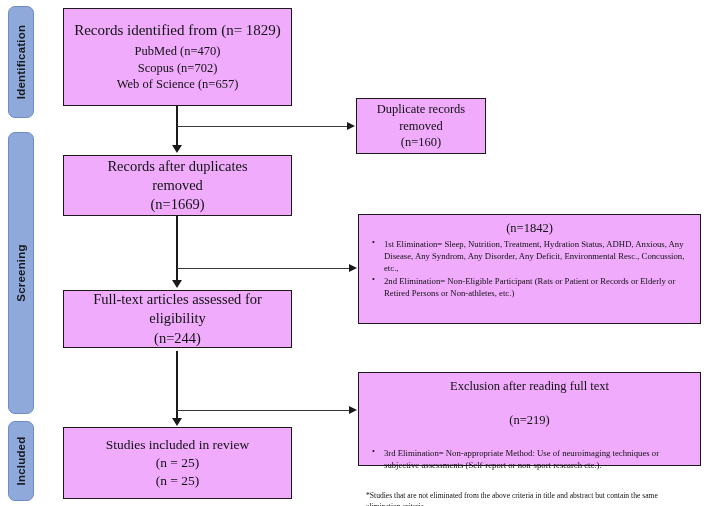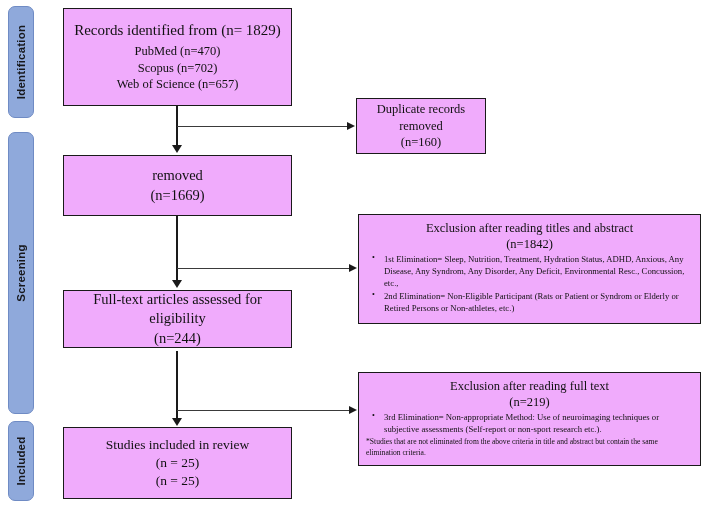--- a/index.html
+++ b/index.html
@@ -77,20 +77,21 @@
   }
   #box-exclusion-1 {
     left: 358px; top: 214px; width: 343px; height: 110px;
     align-items: stretch; justify-content: flex-start;
     padding: 6px 7px 5px 7px;
   }
   #box-exclusion-2 {
     left: 358px; top: 372px; width: 343px; height: 94px;
     align-items: stretch; justify-content: flex-start;
     padding: 6px 7px 5px 7px;
+    gap: 18px;
   }
 
   .excl-title {
     text-align: center;
     font-size: 12.5px;
     line-height: 1.25;
     white-space: nowrap;
   }
   .excl-count {
     text-align: center;
@@ -193,30 +194,30 @@
     <span class="line src">Web of Science (n=657)</span>
   </div>
 
   <div class="flow-box" id="box-duplicates">
     <span class="line">Duplicate records</span>
     <span class="line">removed</span>
     <span class="line">(n=160)</span>
   </div>
 
   <div class="flow-box" id="box-after-dupes">
+    <span class="line">Records after duplicates</span>
     <span class="line">removed</span>
     <span class="line">(n=1669)</span>
   </div>
 
   <div class="flow-box" id="box-exclusion-1">
-    <div class="excl-title">Exclusion after reading titles and abstract</div>
     <div class="excl-count">(n=1842)</div>
     <ul class="excl-list">
       <li>1st Elimination= Sleep, Nutrition, Treatment, Hydration Status, ADHD, Anxious, Any Disease, Any Syndrom, Any Disorder, Any Deficit, Environmental Resc., Concussion, etc.,</li>
-      <li>2nd Elimination= Non-Eligible Participant (Rats or Patient or Syndrom or Elderly or Retired Persons or Non-athletes, etc.)</li>
+      <li>2nd Elimination= Non-Eligible Participant (Rats or Patient or Records or Elderly or Retired Persons or Non-athletes, etc.)</li>
     </ul>
   </div>
 
   <div class="flow-box" id="box-fulltext">
     <span class="line">Full-text articles assessed for</span>
     <span class="line">eligibility</span>
     <span class="line">(n=244)</span>
   </div>
 
   <div class="flow-box" id="box-exclusion-2">

